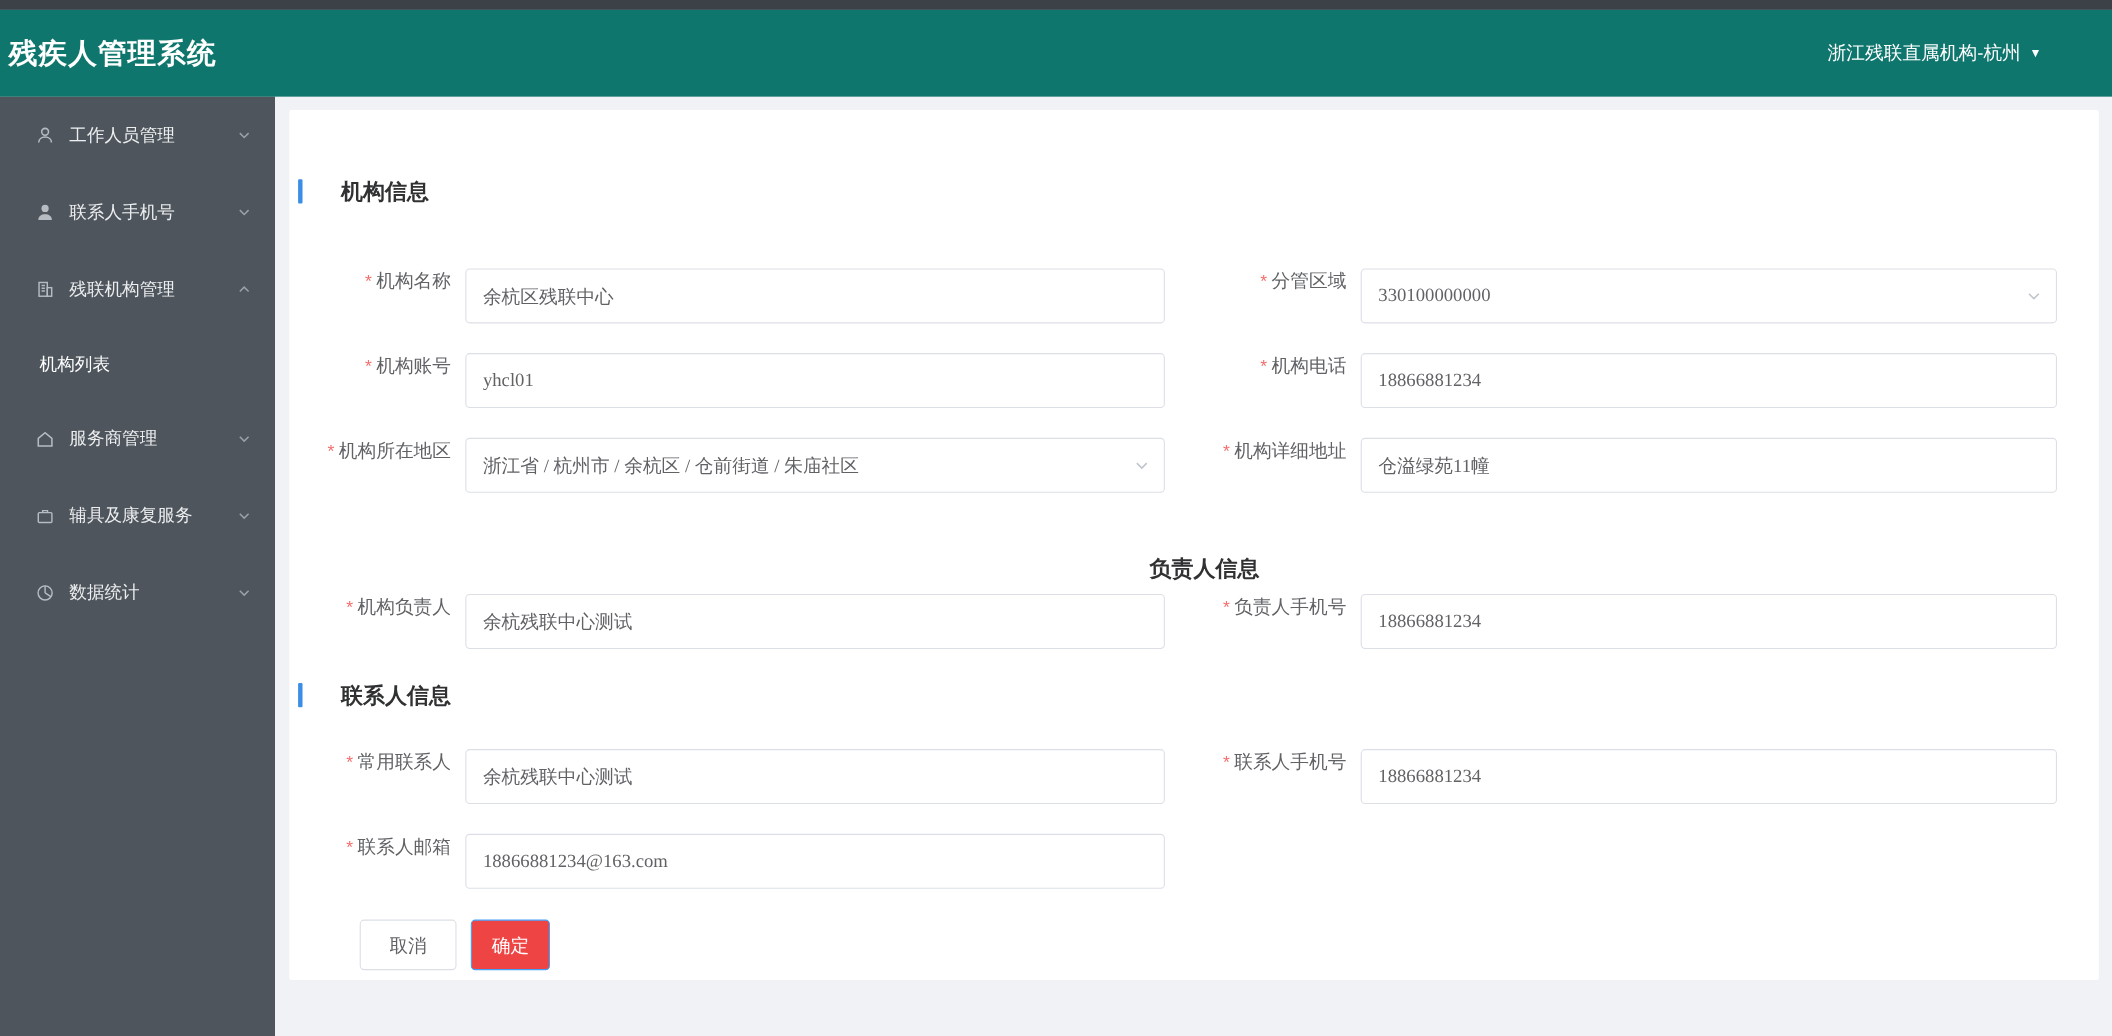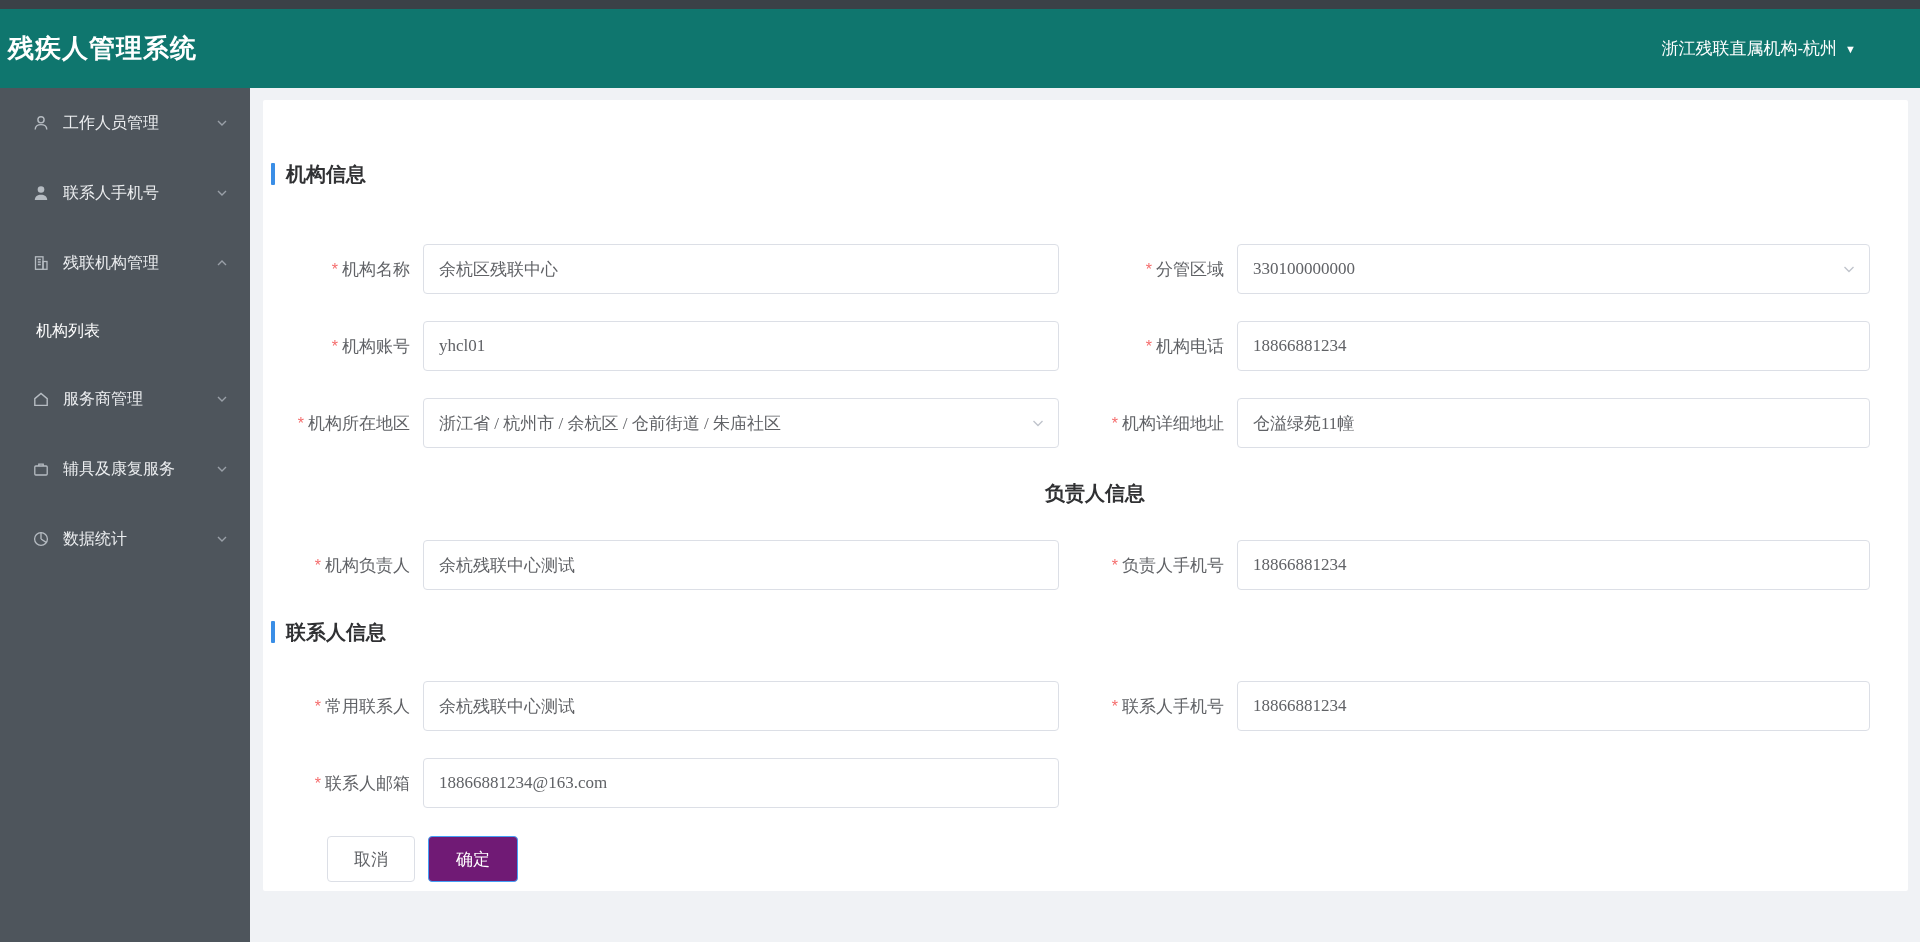--- a/index.html
+++ b/index.html
@@ -28,26 +28,26 @@
   .menu-item .mi-icon { width: 18px; height: 18px; flex: none; display: flex; }
   .menu-item .mi-label { margin-left: 13px; flex: 1; white-space: nowrap; }
   .menu-item .mi-chevron { width: 12px; height: 12px; flex: none; display: flex; }
   .submenu-item {
     height: 66px; display: flex; align-items: center;
     padding-left: 36px; color: #ffffff; font-size: 16px; cursor: pointer;
   }
   .content { flex: 1; background: #f0f2f5; padding: 12px 12px 0 13px; }
   .card { background: #ffffff; height: 791px; border-radius: 2px; padding: 0; }
   
-  .section-title { display: flex; align-items: center; margin-left: 8px; height: 22px; }
+  .section-title { display: flex; align-items: center; margin-left: 8px; height: 22px; gap: 24px; }
   .section-bar { width: 4px; height: 22px; background: #3a8ee6; border-radius: 1px; }
   .section-text { margin-left: 11px; font-size: 20px; font-weight: 600; color: #303133; }
   .st-1 { padding-top: 42px; height: 64px; box-sizing: content-box; }
   .form-row { display: flex; align-items: center; padding-right: 38px; }
-  .f-col { display: flex; align-items: center; }
+  .f-col { display: flex; align-items: flex-start; }
   .f-label {
     flex: none; text-align: right; font-size: 17px; color: #606266;
     padding-right: 13px; white-space: nowrap;
   }
   .f-label.left { width: 160px; }
   .f-label.right { width: 178px; }
   .req { color: #f56c6c; margin-right: 4px; font-size: 16px; }
   .f-input-wrap { position: relative; }
   .f-input-wrap.left { width: 636px; flex: none; }
   .f-col.right { flex: 1; }
@@ -67,21 +67,21 @@
   .mt-31 { margin-top: 31px; }
   .mt-28 { margin-top: 28px; }
   
   .btn-row { display: flex; margin-left: 64px; gap: 13px; }
   .btn {
     height: 46px; border-radius: 4px; font-size: 17px; cursor: pointer;
     font-family: "Liberation Sans", "DejaVu Sans", sans-serif;
     display: inline-flex; align-items: center; justify-content: center;
   }
   .btn-cancel { width: 88px; background: #ffffff; border: 1px solid #dcdfe6; color: #606266; }
-  .btn-confirm { width: 90px; background: #701a75; border: 1px solid #449ff7; color: #ffffff; text-align: center; }
+  .btn-confirm { width: 72px; background: #ef4444; border: 1px solid #449ff7; color: #ffffff; text-align: center; }
 </style>
 </head>
 <body>
 
 <div class="top-strip"></div>
 <div class="header">
   <div class="app-title">残疾人管理系统</div>
   <div class="user-menu">
     <span>浙江残联直属机构-杭州</span>
     <span class="user-caret">▼</span>

